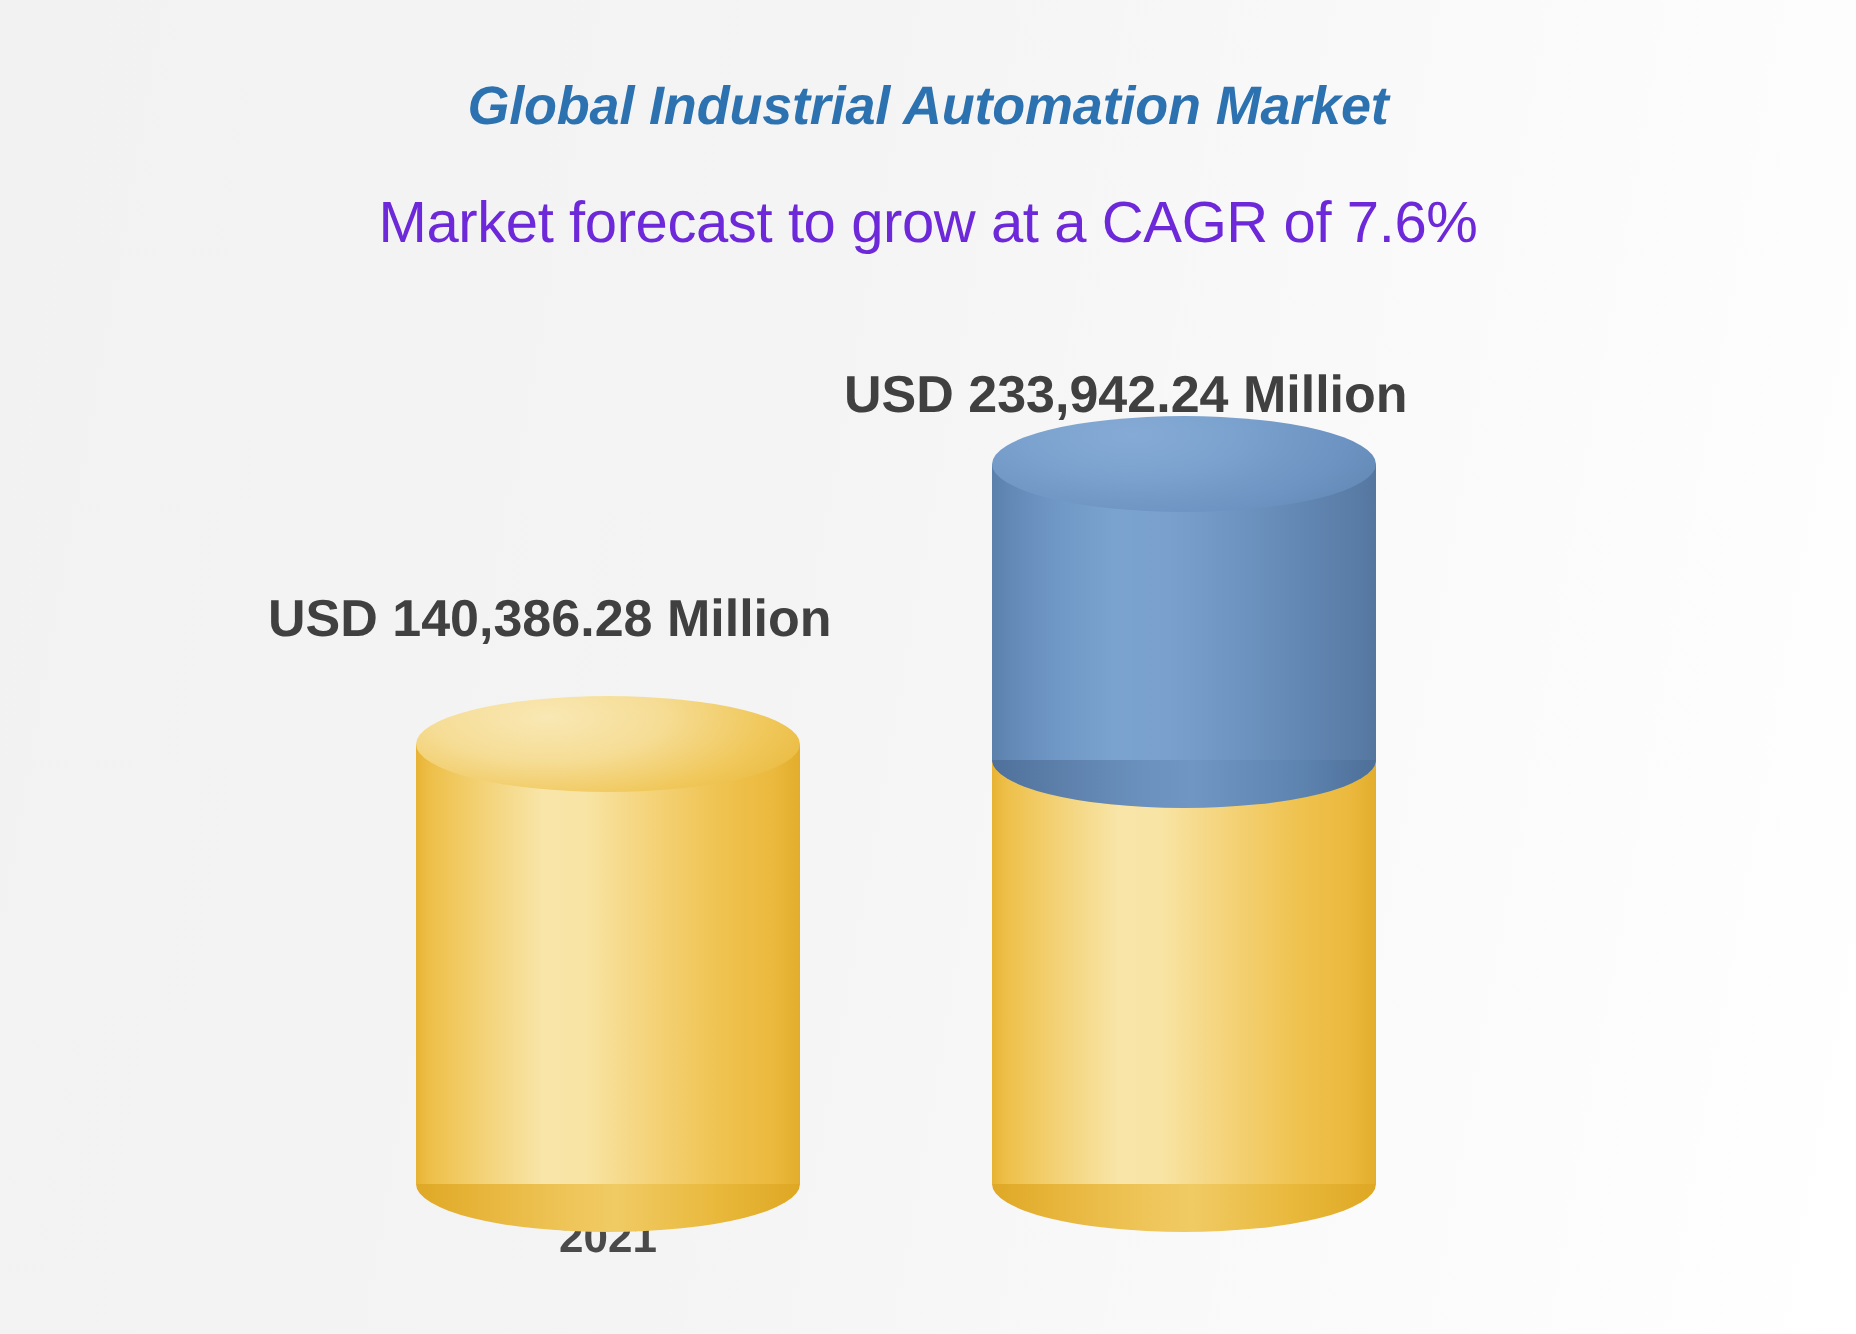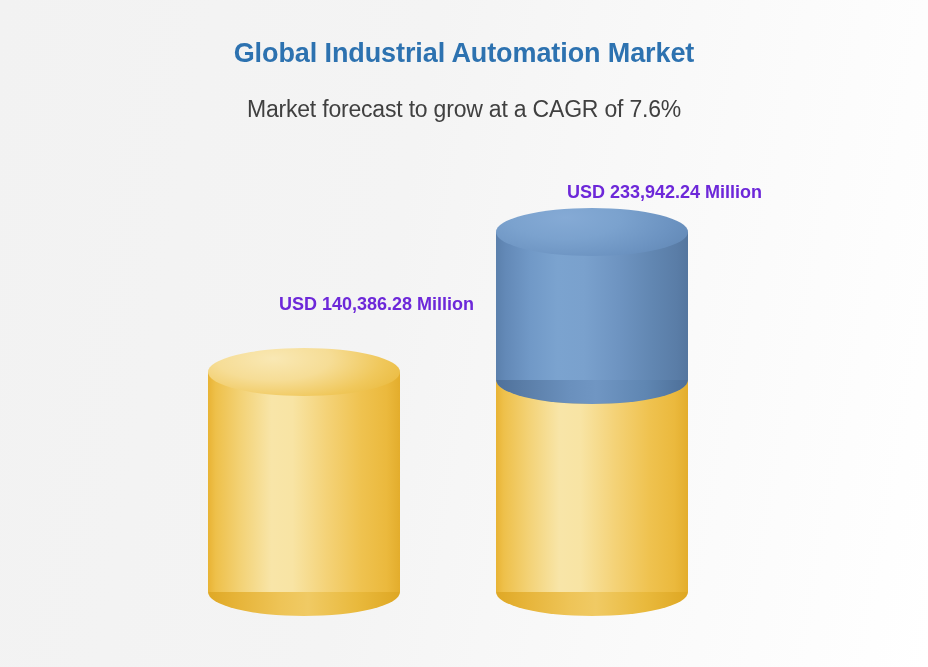--- a/index.html
+++ b/index.html
@@ -22,40 +22,41 @@
   
   .chart-title {
     position: absolute;
     left: 0; right: 0;
     top: 38px;
     text-align: center;
     font-size: 27px;
     font-weight: bold;
     color: #2d72b0;
     letter-spacing: -0.1px;
+    font-style: italic;
   }
   .chart-subtitle {
     position: absolute;
     left: 0; right: 0;
     top: 96px;
     text-align: center;
-    font-size: 23px;
+    font-size: 29px;
     font-weight: normal;
+    color: #6d28d9;
+    letter-spacing: -0.2px;
+  }
+
+  
+  .value-label {
+    position: absolute;
+    font-size: 26px;
+    font-weight: bold;
     color: #404040;
-    letter-spacing: -0.2px;
-  }
-
-  
-  .value-label {
-    position: absolute;
-    font-size: 18px;
-    font-weight: bold;
-    color: #6d28d9;
     white-space: nowrap;
-    text-align: right;
+    text-align: left;
   }
   .value-label.left  { left: 134px; width: 340px; top: 294px; }
   .value-label.right { left: 422px; width: 340px; top: 182px; }
 
   
   .cat-label {
     position: absolute;
     font-size: 22px;
     font-weight: bold;
     color: #4a4a4a;
@@ -210,15 +211,16 @@
       <div class="body"></div>
       <div class="cap"></div>
     </div>
     <div class="seg blue" id="seg-2028-blue">
       <div class="bottom-round"></div>
       <div class="body"></div>
       <div class="cap"></div>
     </div>
   </div>
 
+  <div class="cat-label left">2021</div>
 
 
 </div>
 
 </body></html>

